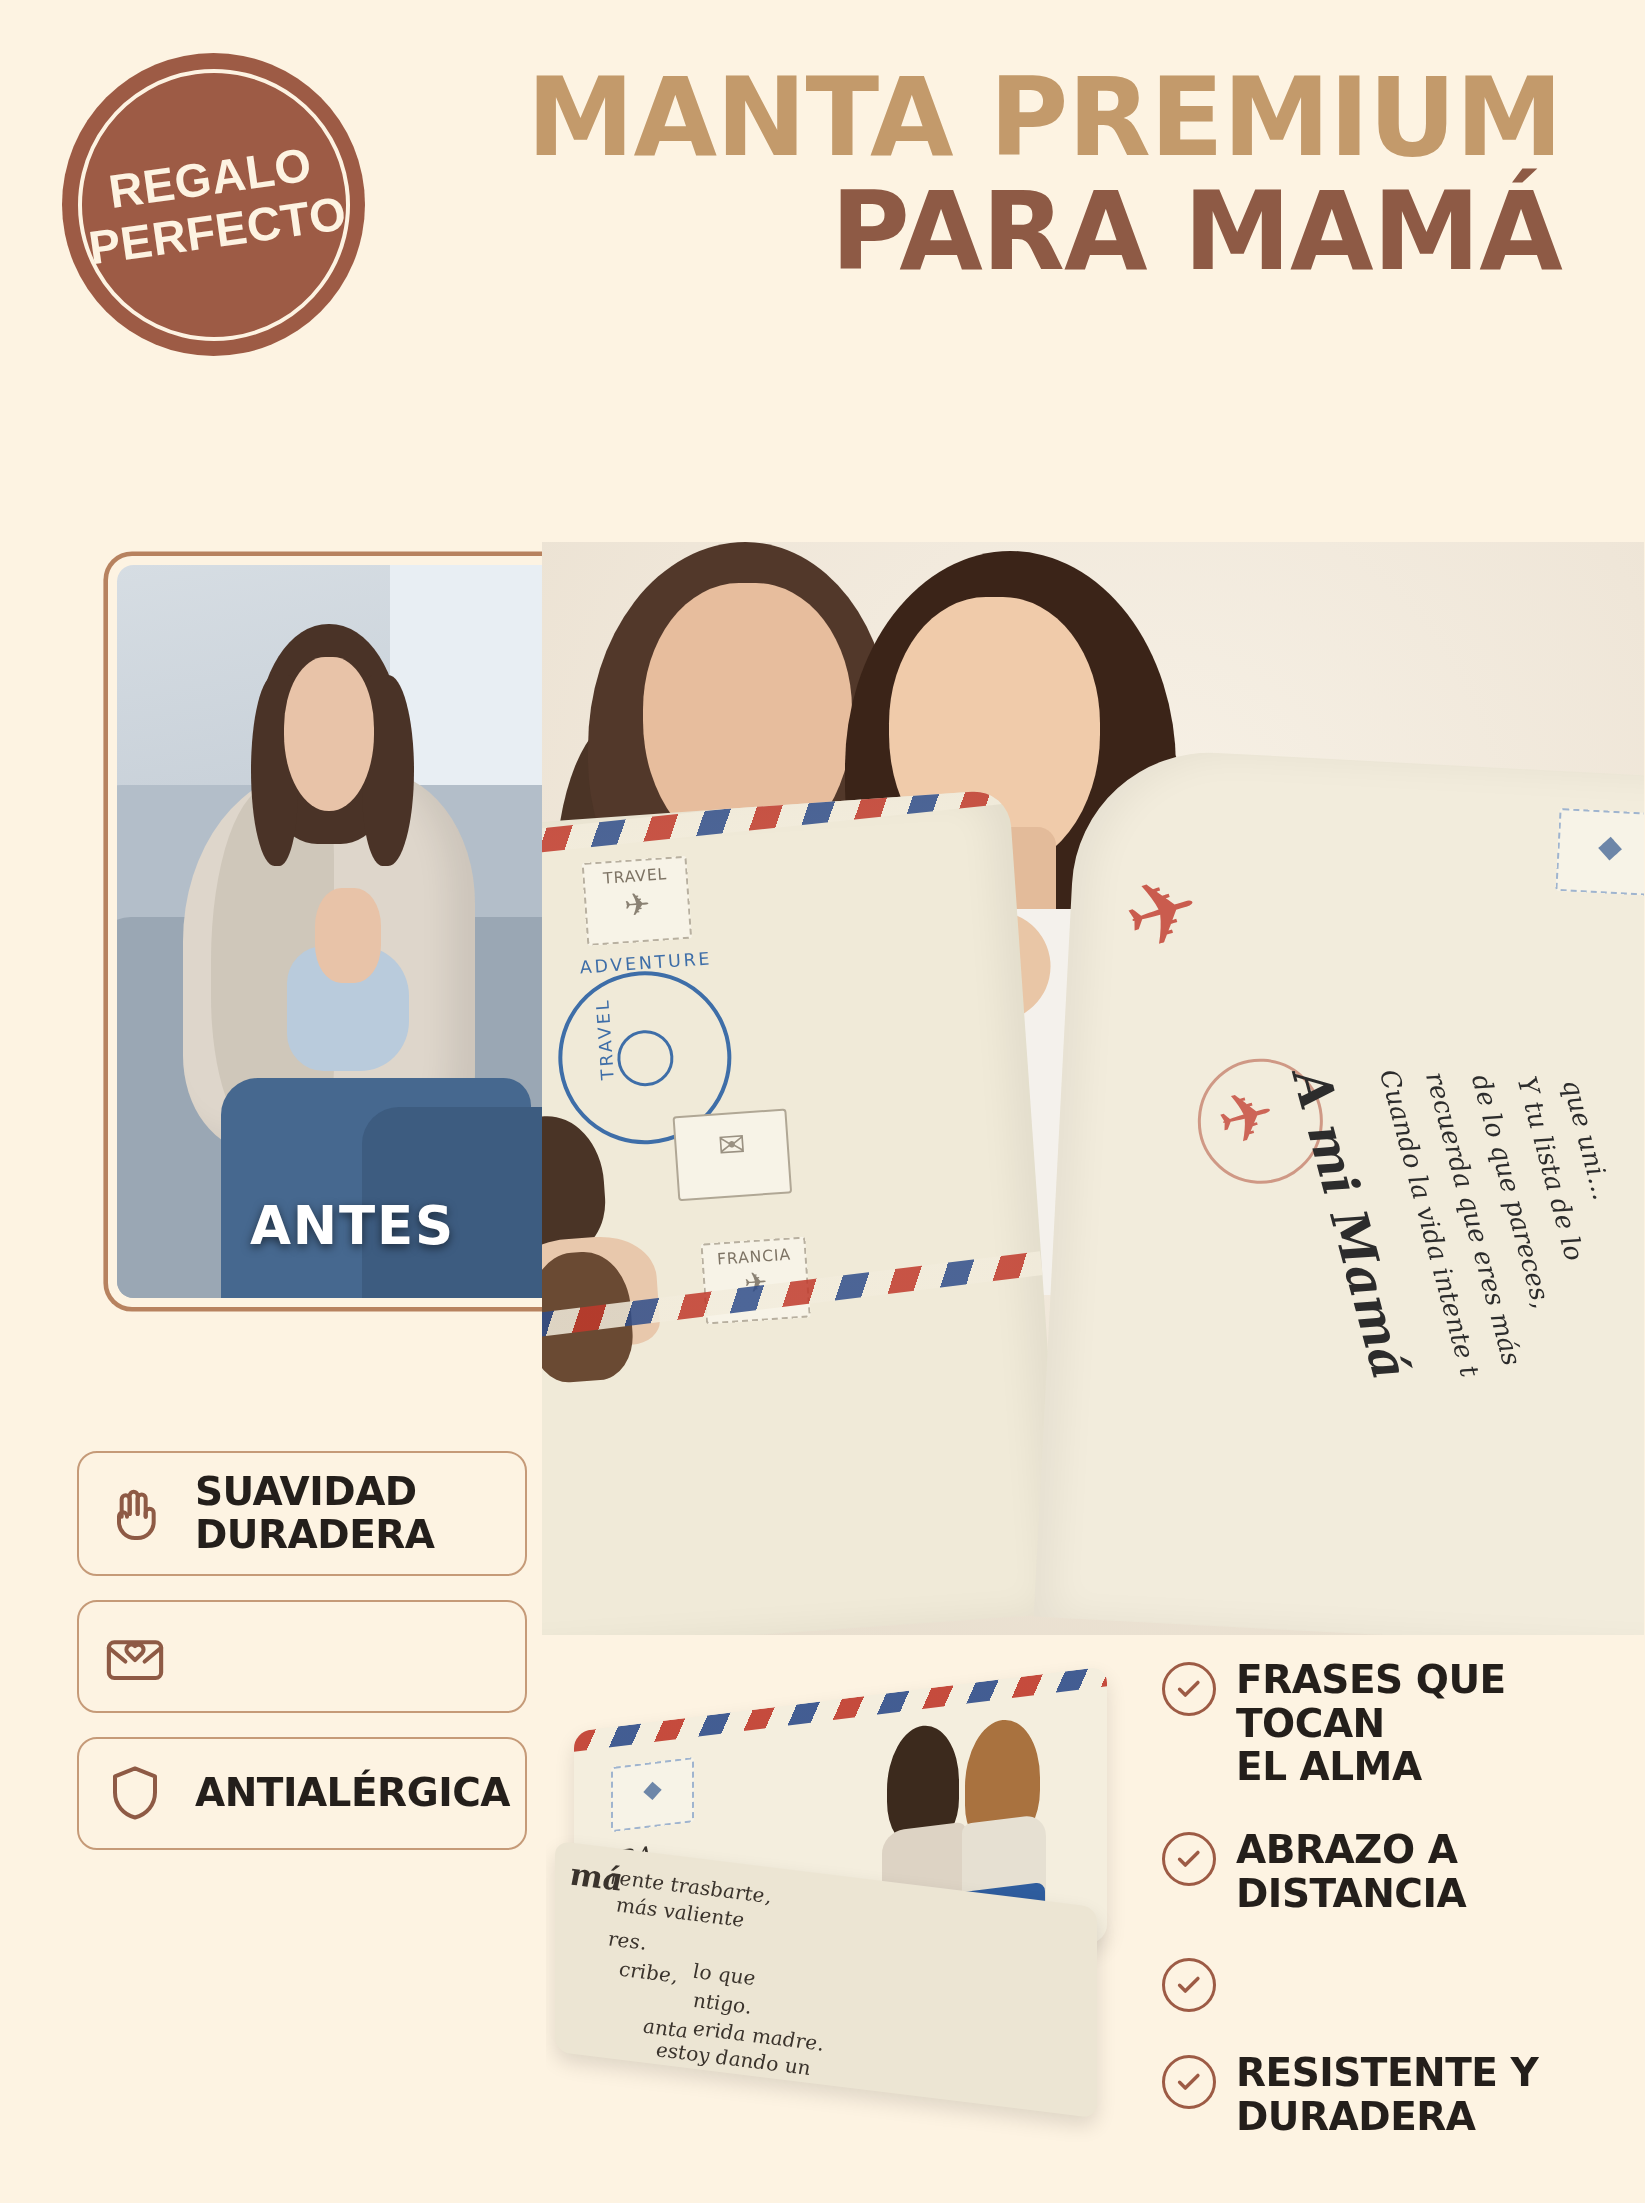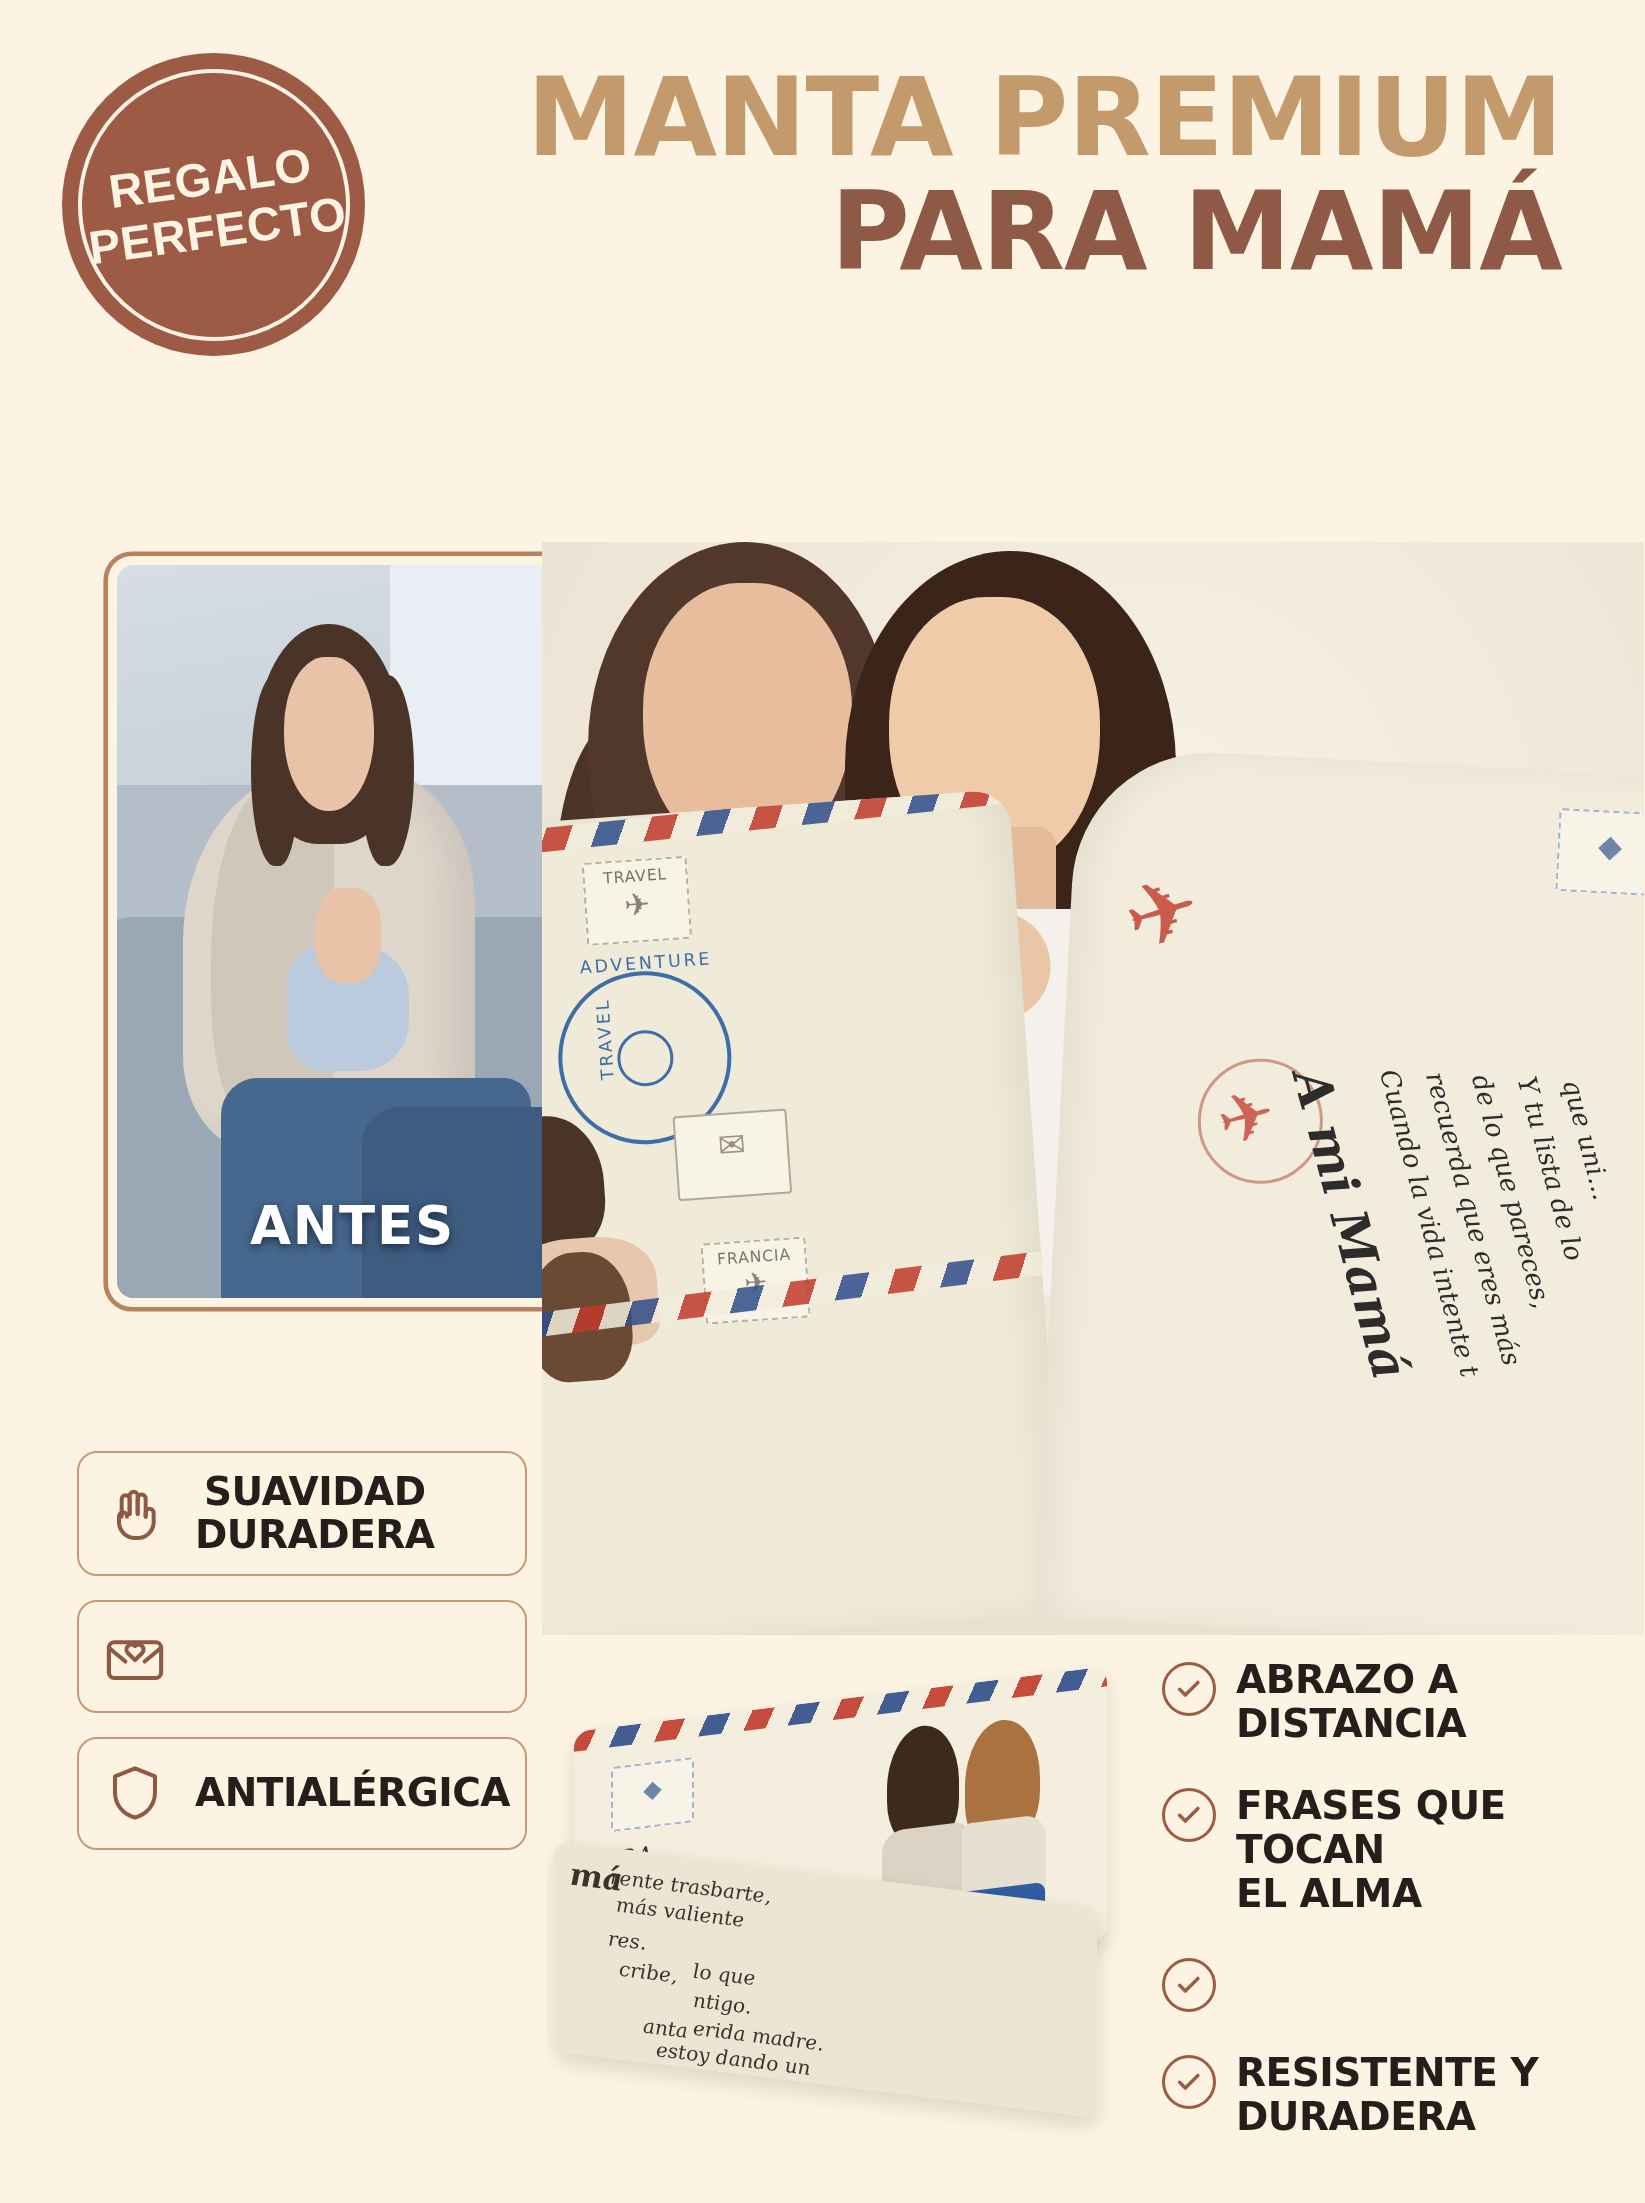--- a/index.html
+++ b/index.html
@@ -504,21 +504,20 @@
     justify-content: center;
     color: #8e5a45;
   }
   .pill-label {
     font-family: "DejaVu Sans", sans-serif;
     font-weight: bold;
     font-size: 39px;
     line-height: 1.08;
     color: #241f1b;
     letter-spacing: -0.5px;
-    text-align: center;
   }
 
   
   .folded {
     position: absolute;
     left: 546px;
     top: 1644px;
     width: 588px;
     height: 514px;
     overflow: hidden;
@@ -823,33 +822,33 @@
 
 <div class="checklist">
 
   <div class="check-item">
     <div class="check-icon">
       <svg width="27.5" height="27.5" viewBox="0 0 24 24" fill="none" stroke="currentColor" stroke-width="3" stroke-linecap="round" stroke-linejoin="round">
           <path d="M4 12.5l5 5L20 6.5"></path>
         </svg>
     </div>
     <div class="check-label">
-      <div>ABRAZO A DISTANCIA</div>
+      <div>FRASES QUE TOCAN</div>
+      <div>EL ALMA</div>
     </div>
   </div>
 
   <div class="check-item">
     <div class="check-icon">
       <svg width="27.5" height="27.5" viewBox="0 0 24 24" fill="none" stroke="currentColor" stroke-width="3" stroke-linecap="round" stroke-linejoin="round">
           <path d="M4 12.5l5 5L20 6.5"></path>
         </svg>
     </div>
     <div class="check-label">
-      <div>FRASES QUE TOCAN</div>
-      <div>EL ALMA</div>
+      <div>ABRAZO A DISTANCIA</div>
     </div>
   </div>
 
   <div class="check-item">
     <div class="check-icon">
       <svg width="27.5" height="27.5" viewBox="0 0 24 24" fill="none" stroke="currentColor" stroke-width="3" stroke-linecap="round" stroke-linejoin="round">
           <path d="M4 12.5l5 5L20 6.5"></path>
         </svg>
     </div>
   </div>

